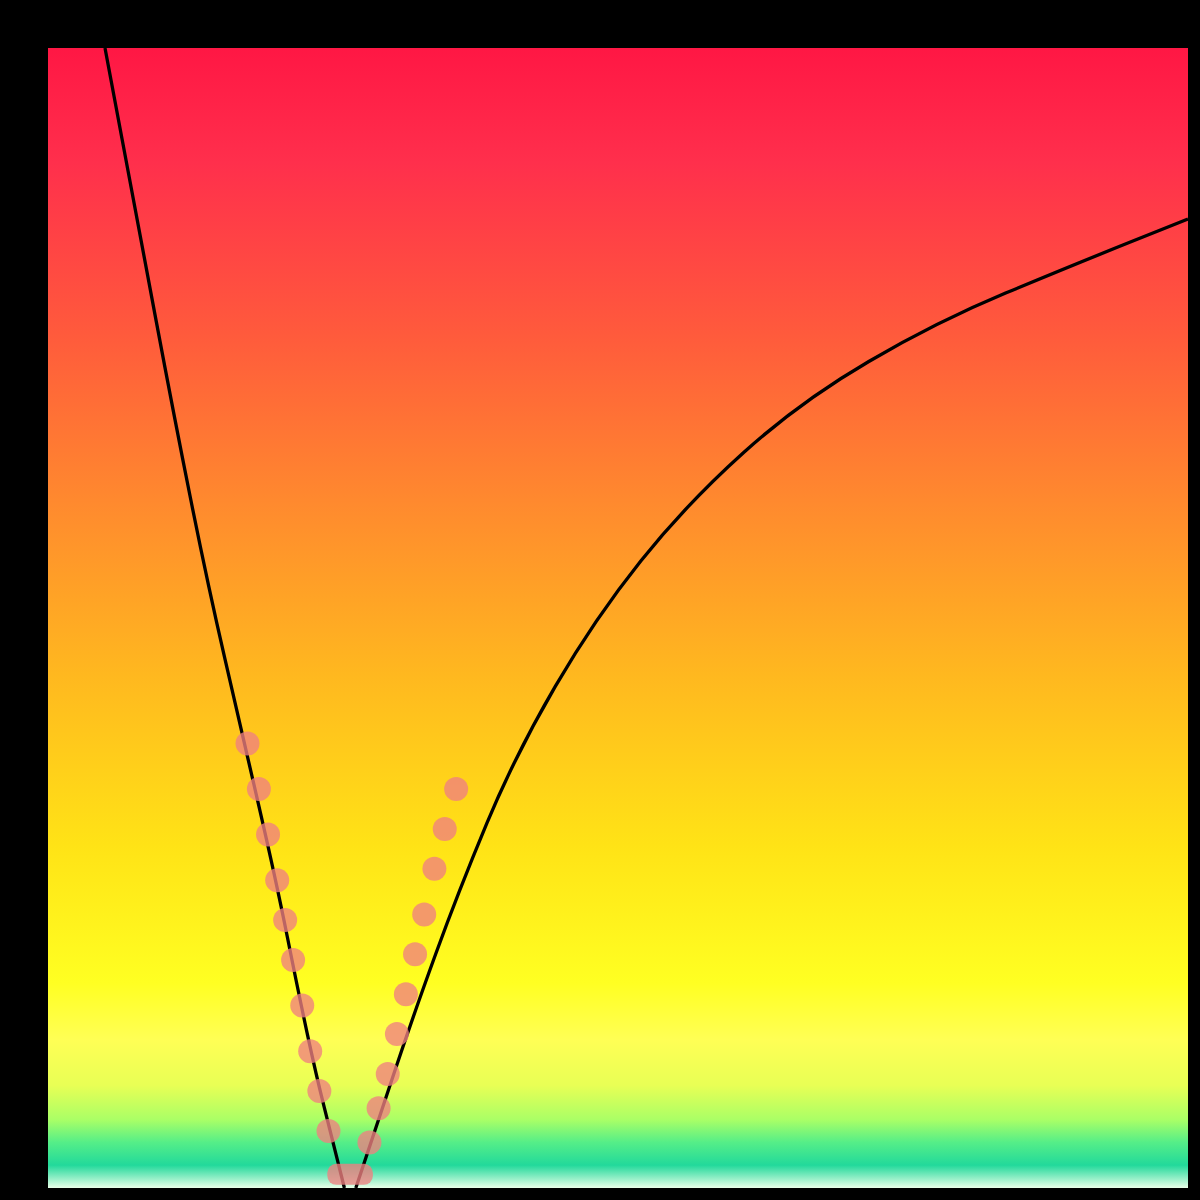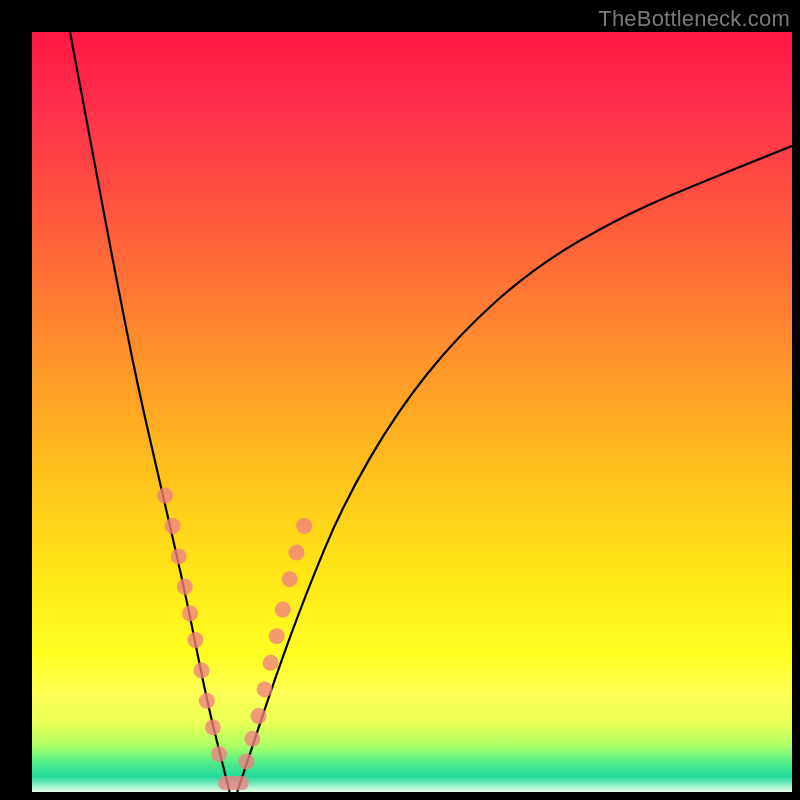--- a/index.html
+++ b/index.html
@@ -107,15 +107,14 @@
           <circle class="dot" cx="250.8" cy="577.6" r="8"></circle>
           <circle class="dot" cx="257.6" cy="547.2" r="8"></circle>
           <circle class="dot" cx="264.5" cy="520.6" r="8"></circle>
           <circle class="dot" cx="272.1" cy="494.0" r="8"></circle>
         </g>
       <rect class="bottom-pill" rx="6" ry="6" x="186.2" y="743.9" width="30.4" height="14"></rect>
     </svg>
 
   </div>
 
-  <div class="watermark">TheBottleneck.com</div>
 
 </div>
 
 </body></html>

